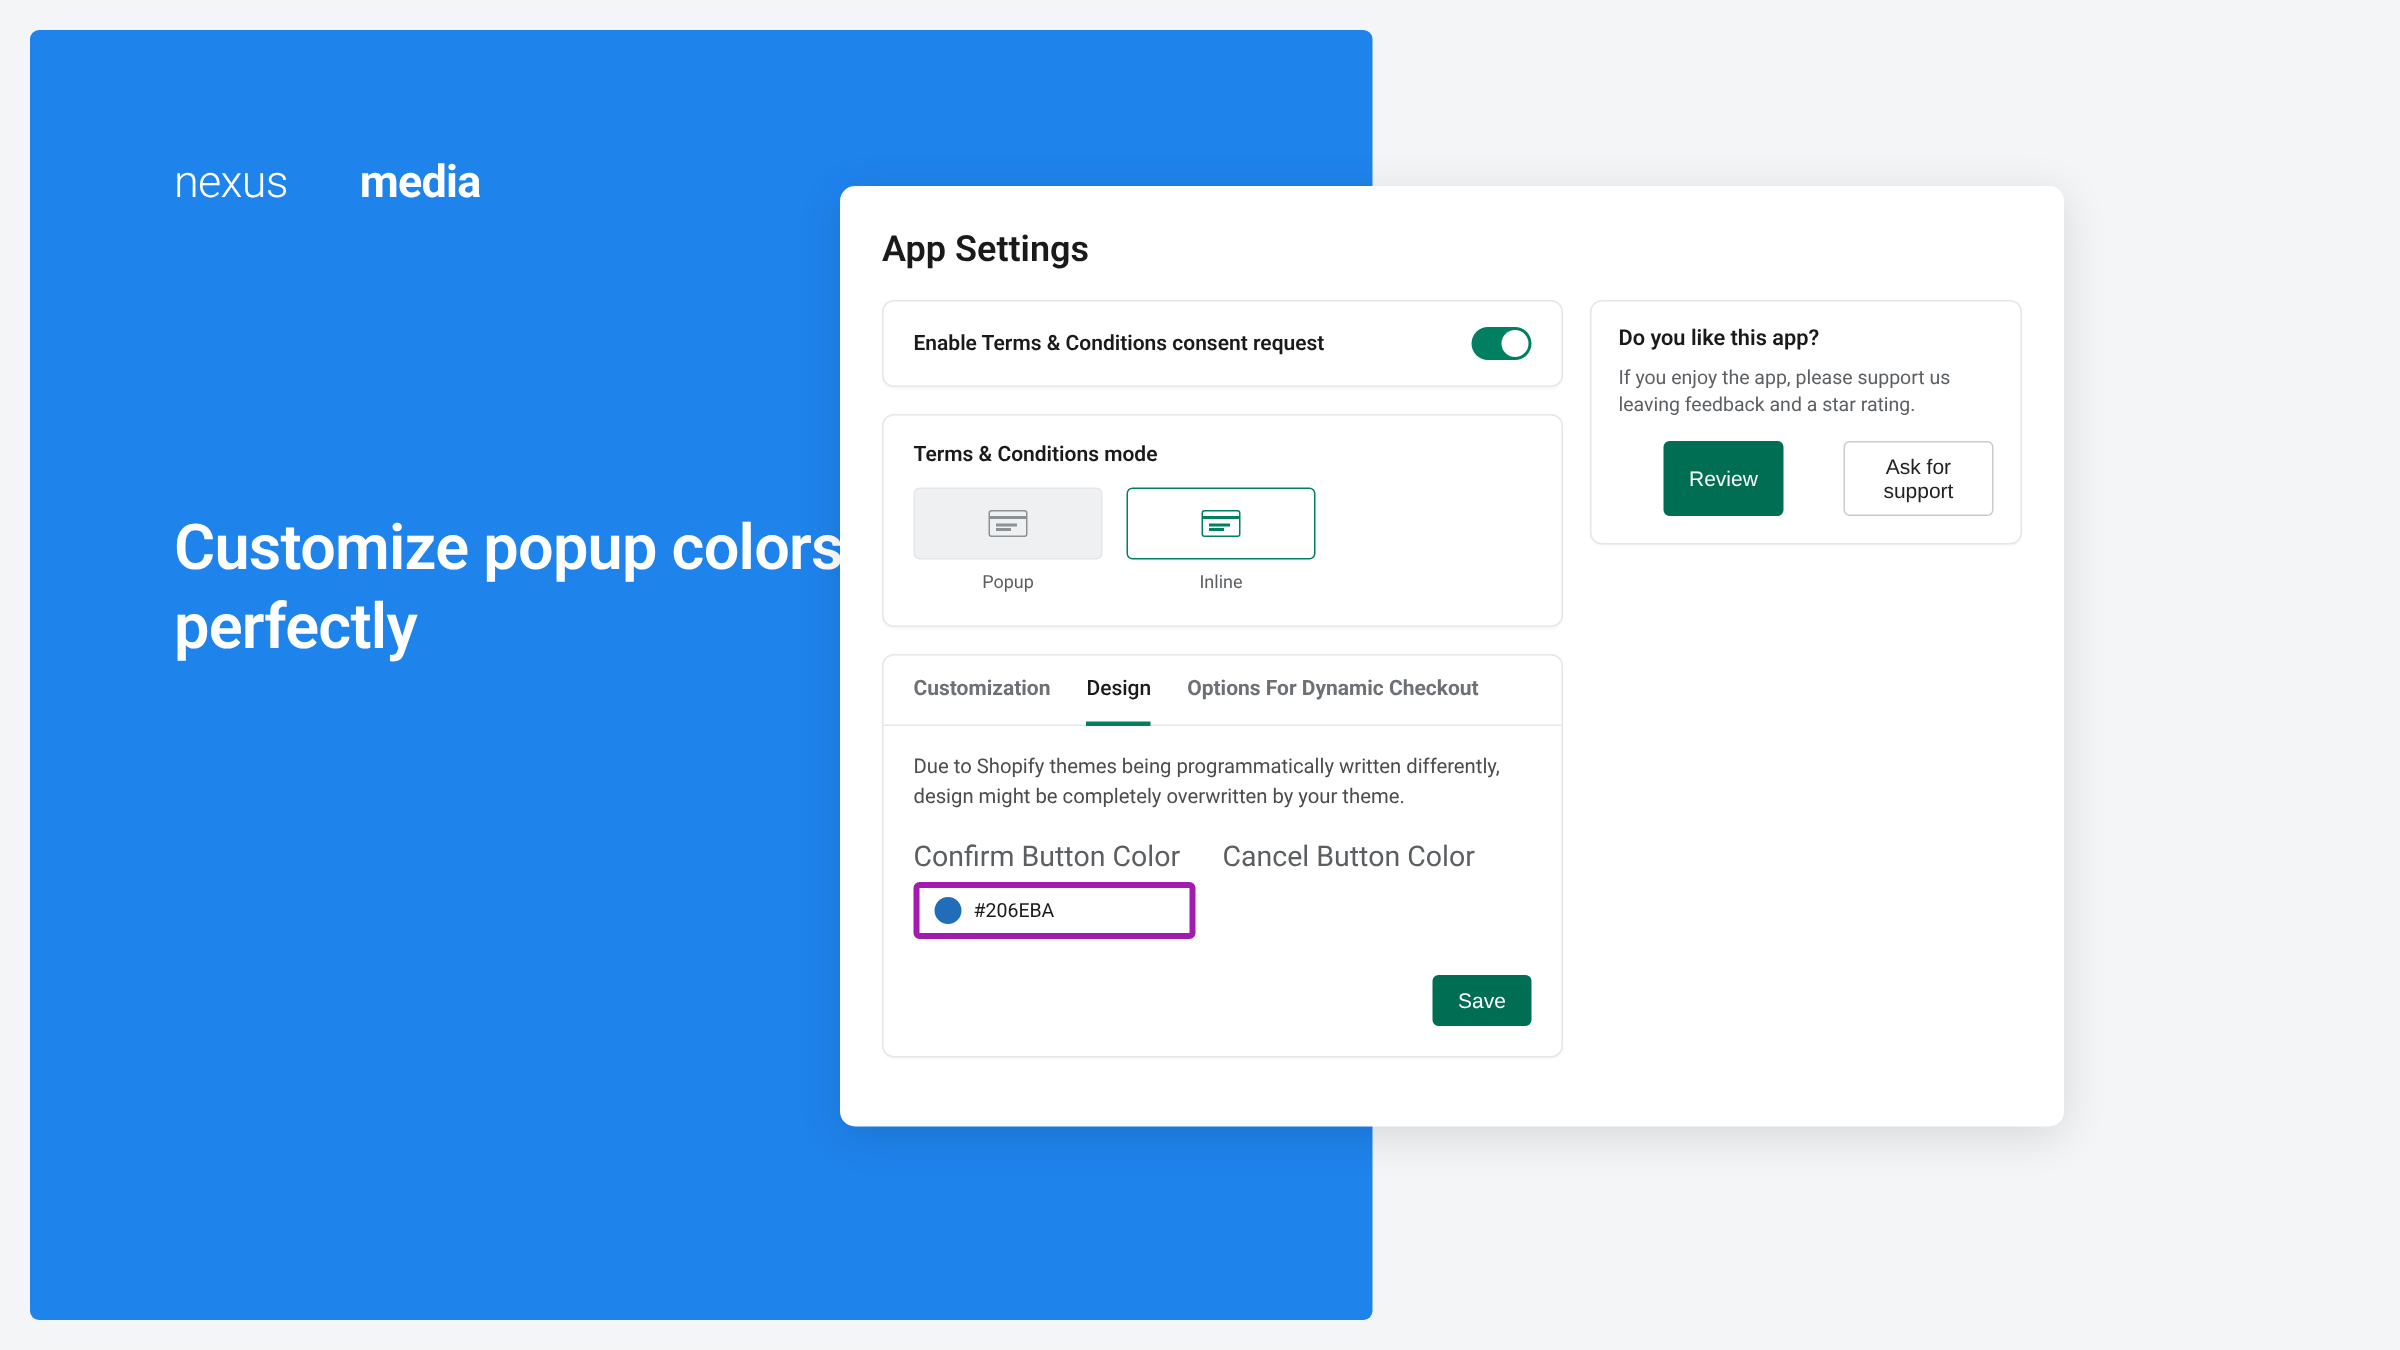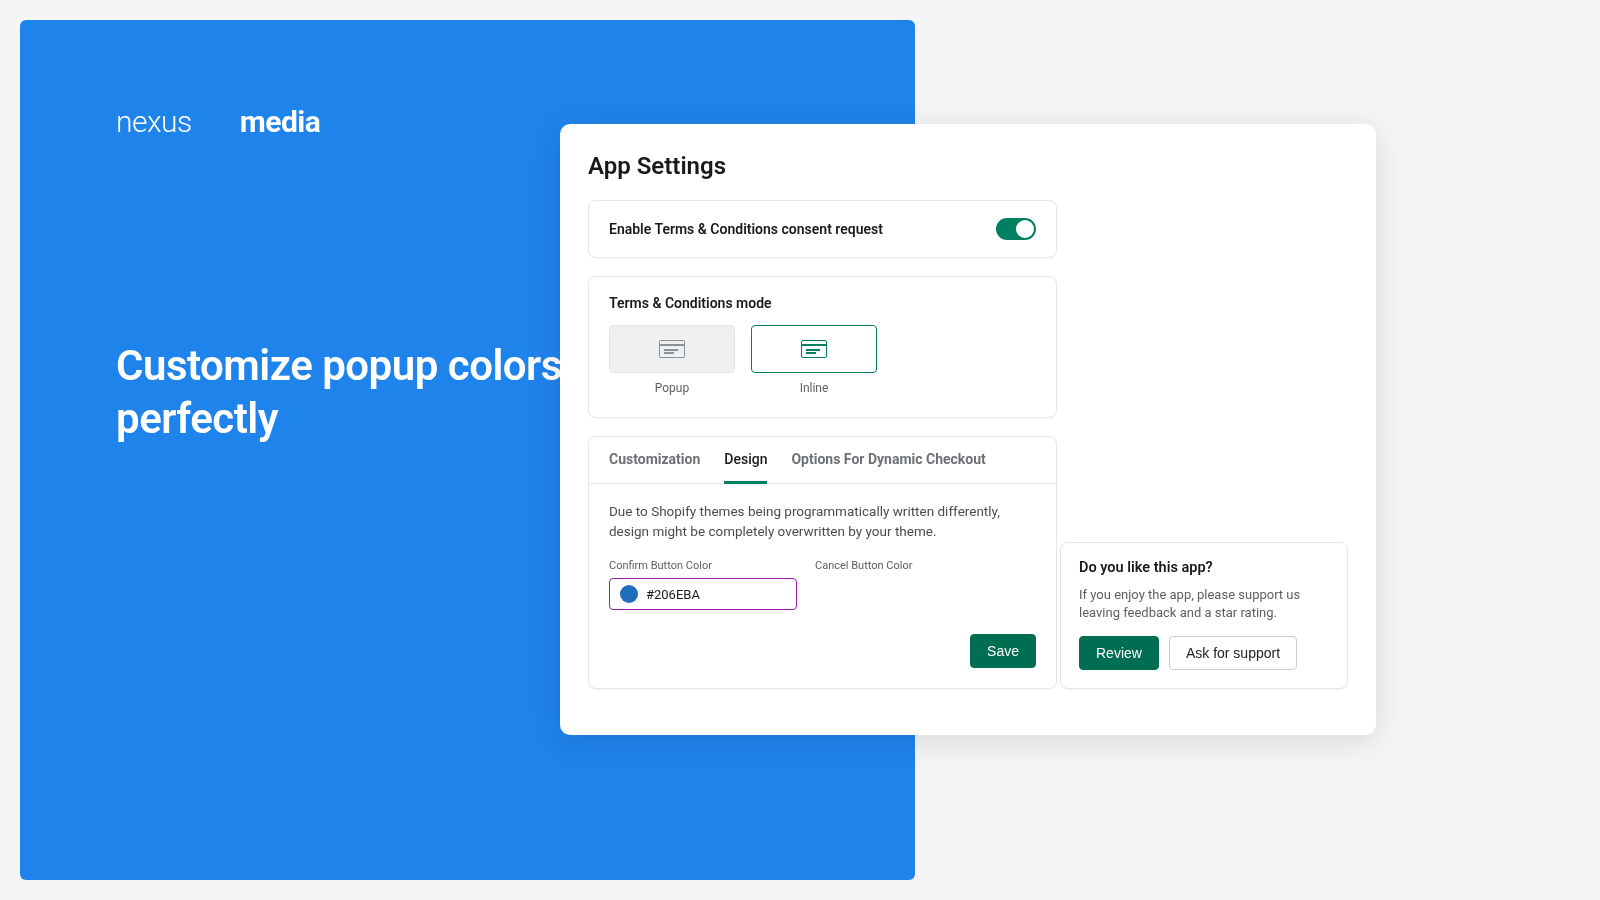--- a/index.html
+++ b/index.html
@@ -53,22 +53,22 @@
   }
   .settings-title {
     font-size: 24px;
     font-weight: 600;
     color: #1a1a1a;
     margin-bottom: 20px;
   }
 
   .two-col {
     display: flex;
-    gap: 3px;
-    align-items: flex-end;
+    gap: 18px;
+    align-items: flex-start;
   }
   .left-col { flex: 1; }
   .right-col { width: 288px; }
 
   .panel {
     background: #fff;
     border: 1px solid #e4e6e9;
     border-radius: 8px;
     box-shadow: 0 1px 2px rgba(0,0,0,0.04);
     margin-bottom: 18px;
@@ -201,30 +201,30 @@
     line-height: 1.45;
     margin-bottom: 18px;
   }
   .color-row {
     display: flex;
     gap: 18px;
     margin-bottom: 24px;
   }
   .color-field { width: 188px; }
   .color-label {
-    font-size: 11px;
+    font-size: 19px;
     color: #5c5f62;
     margin-bottom: 6px;
     display: block;
   }
   .color-input {
     display: flex;
     align-items: center;
     gap: 8px;
-    border: 1px solid #a21caf;
+    border: 4px solid #a21caf;
     border-radius: 4px;
     padding: 6px 10px;
     background: #fff;
     cursor: pointer;
   }
   .swatch {
     width: 18px;
     height: 18px;
     border-radius: 50%;
   }
@@ -235,20 +235,21 @@
   .save-row {
     display: flex;
     justify-content: flex-end;
   }
   .btn {
     font-size: 14px;
     padding: 8px 16px;
     border-radius: 4px;
     cursor: pointer;
     border: 1px solid transparent;
+    margin-left: 30px;
   }
   .btn-primary {
     background: #006e52;
     color: #fff;
     border-color: #006e52;
   }
   .btn-secondary {
     background: #fff;
     color: #202223;
     border-color: #c9cccf;

